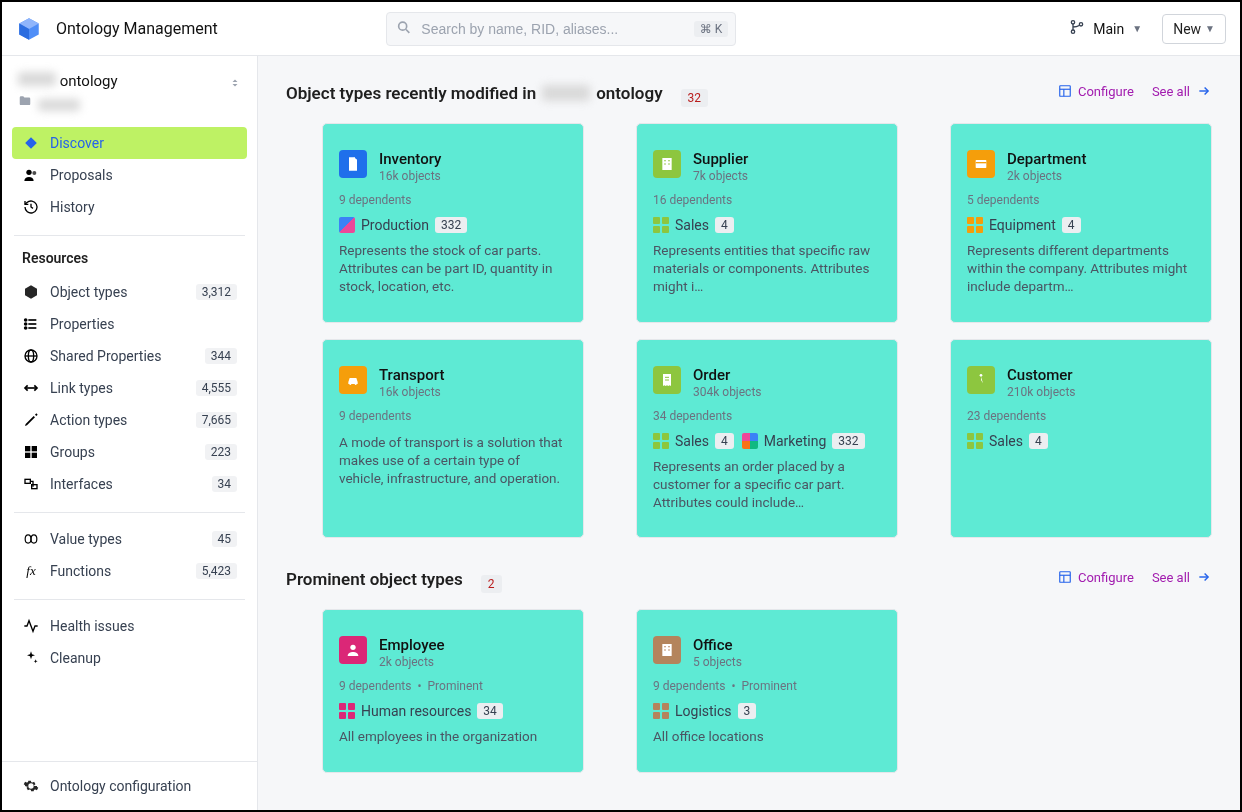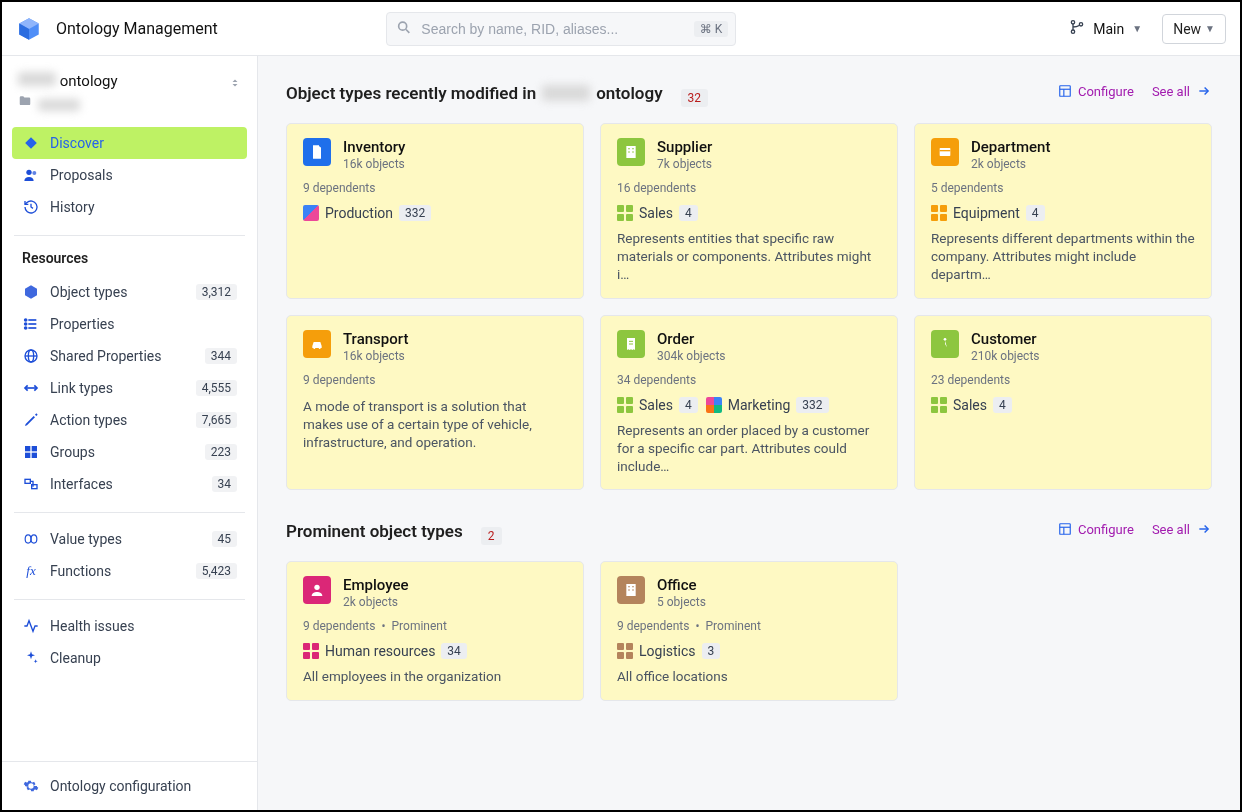--- a/index.html
+++ b/index.html
@@ -28,21 +28,21 @@
 .sb-header .blur { filter: blur(4px); background:#d9d9d9; border-radius:3px; display:inline-block; }
 .blur-short { width:38px; height:14px; }
 .blur-long { width:42px; height:12px; margin-top:4px; }
 .sb-header-title { font-size:15px; color:#111; }
 .sb-toggle { color:#9ca3af; cursor:pointer; margin-top:4px; }
 
 .sb-group { padding: 6px 10px; }
 .sb-item { display:flex; align-items:center; gap:10px; padding:7px 10px; border-radius:4px; cursor:pointer; color:#374151; }
 .sb-item.active { background:#bef264; color:#2563eb; }
 .sb-item.active .sb-icon { color:#2563eb; }
-.sb-icon { width:18px; height:18px; color:#1d4ed8; display:inline-flex; align-items:center; justify-content:center; flex-shrink:0; }
+.sb-icon { width:18px; height:18px; color:#000000; display:inline-flex; align-items:center; justify-content:center; flex-shrink:0; }
 .sb-label { flex:1; font-size:14px; }
 .sb-count { background:#f1f2f4; color:#374151; font-size:12px; padding:1px 6px; border-radius:3px; }
 
 .sb-divider { height:1px; background:#e5e7eb; margin:6px 12px 4px 12px; }
 .sb-section-title { font-size:14px; font-weight:600; color:#1f1f1f; padding:10px 20px 4px 20px; }
 
 .sb-bottom { margin-top:auto; border-top:1px solid #e5e7eb; padding:8px 10px; }
 
 
 .main { flex:1; background:#f6f7f9; overflow:auto; padding:22px 28px; }
@@ -51,21 +51,21 @@
 .section-title-wrap { display:flex; align-items:center; gap:18px; }
 .section-title { font-size:17px; font-weight:600; color:#1f1f1f; display:flex; align-items:center; gap:6px; }
 .section-title .blur-inline { filter: blur(4px); background:#d9d9d9; display:inline-block; width:48px; height:16px; border-radius:3px; }
 .count-pill { background:#eceef1; color:#b91c1c; font-size:12px; padding:2px 7px; border-radius:3px;margin-top:11px; }
 .section-actions { display:flex; align-items:center; gap:18px; }
 .config-link { color:#a21caf; font-size:13px; display:flex; gap:6px; cursor:pointer; }
 .config-link svg { color:#2563eb; }
 
 .grid { display:grid; grid-template-columns: repeat(3, minmax(0,1fr)); gap:16px; }
 
-.card { background:#fef9c3; border:1px solid #e5e7eb; border-radius:5px; padding:14px 16px; cursor:pointer; }
+.card { background:#5eead4; border:1px solid #e5e7eb; border-radius:5px; padding:26px 16px; cursor:pointer;margin-left:36px; }
 .card-top { display:flex; gap:12px; align-items:flex-start; margin-bottom:10px; }
 .card-icon { width:28px; height:28px; border-radius:4px; display:flex; align-items:center; justify-content:center; flex-shrink:0; }
 .card-title { font-size:15px; font-weight:500; color:#111; }
 .card-sub { font-size:12px; color:#6b7280; margin-top:1px; }
 .card-meta { font-size:12px; color:#6b7280; margin-bottom:10px; }
 .card-meta .dot { margin:0 6px; }
 .tag-row { display:flex; align-items:flex-end; gap:8px; margin-bottom:8px; flex-wrap:wrap; }
 .tag { display:flex; align-items:center; gap:6px; font-size:14px; color:#374151; }
 .tag-count { background:#eceef1; color:#374151; font-size:12px; padding:1px 6px; border-radius:3px; }
 .tag-icon { width:16px; height:16px; border-radius:2px; display:inline-flex; align-items:center; justify-content:center; }
@@ -360,20 +360,21 @@
         </div>
       </div>
       <div class="card-meta">9 dependents</div>
       <div class="tag-row">
               <span class="tag">
                 <span class="tag-icon multi"></span>
                 <span>Production</span>
                 <span class="tag-count">332</span>
               </span>
             </div>
+      <div class="card-desc">Represents the stock of car parts. Attributes can be part ID, quantity in stock, location, etc.</div>
           </div>
           <div class="card">
       <div class="card-top">
         <div class="card-icon ic-green">
                 <svg width="16" height="16" viewBox="0 0 24 24" fill="#fff">
                   <rect x="5" y="3" width="14" height="18"></rect>
                   <rect x="8" y="6" width="2" height="2" fill="#8dc63f"></rect>
                   <rect x="14" y="6" width="2" height="2" fill="#8dc63f"></rect>
                   <rect x="8" y="11" width="2" height="2" fill="#8dc63f"></rect>
                   <rect x="14" y="11" width="2" height="2" fill="#8dc63f"></rect>

